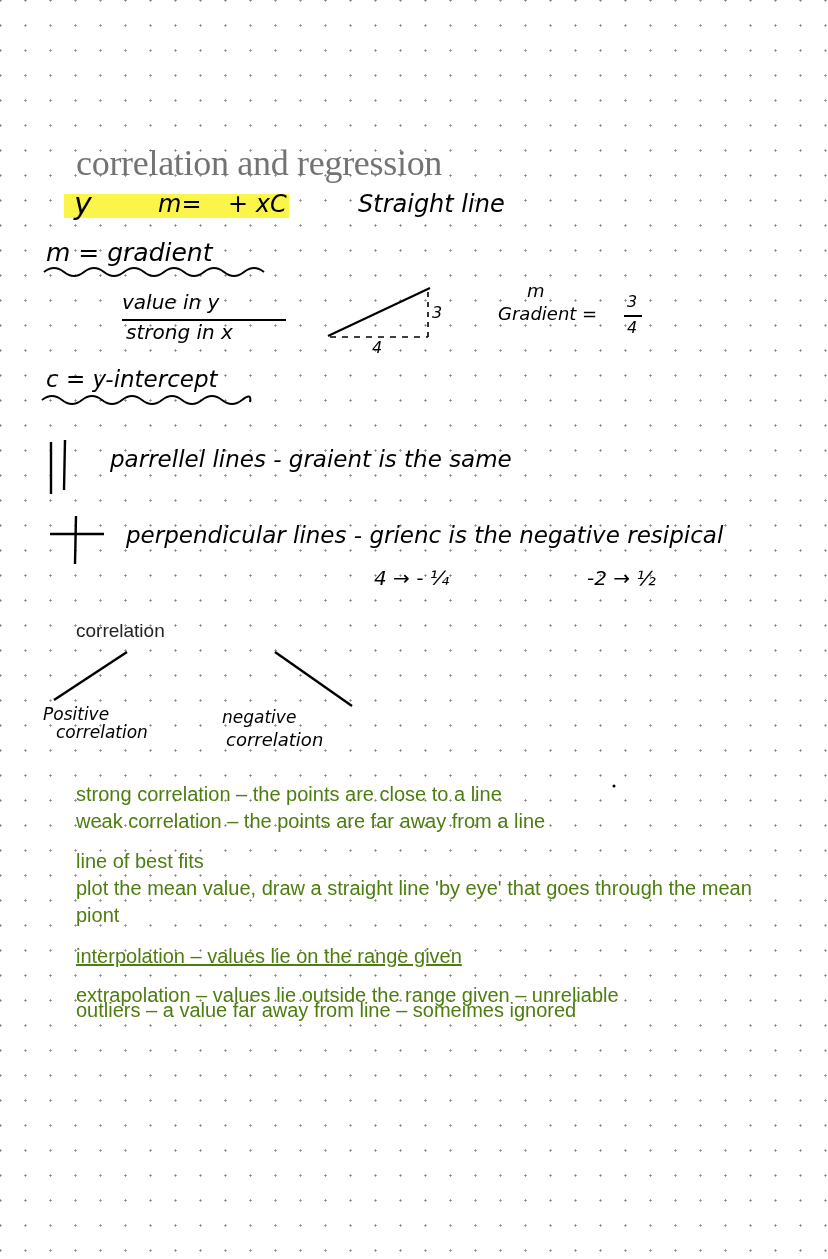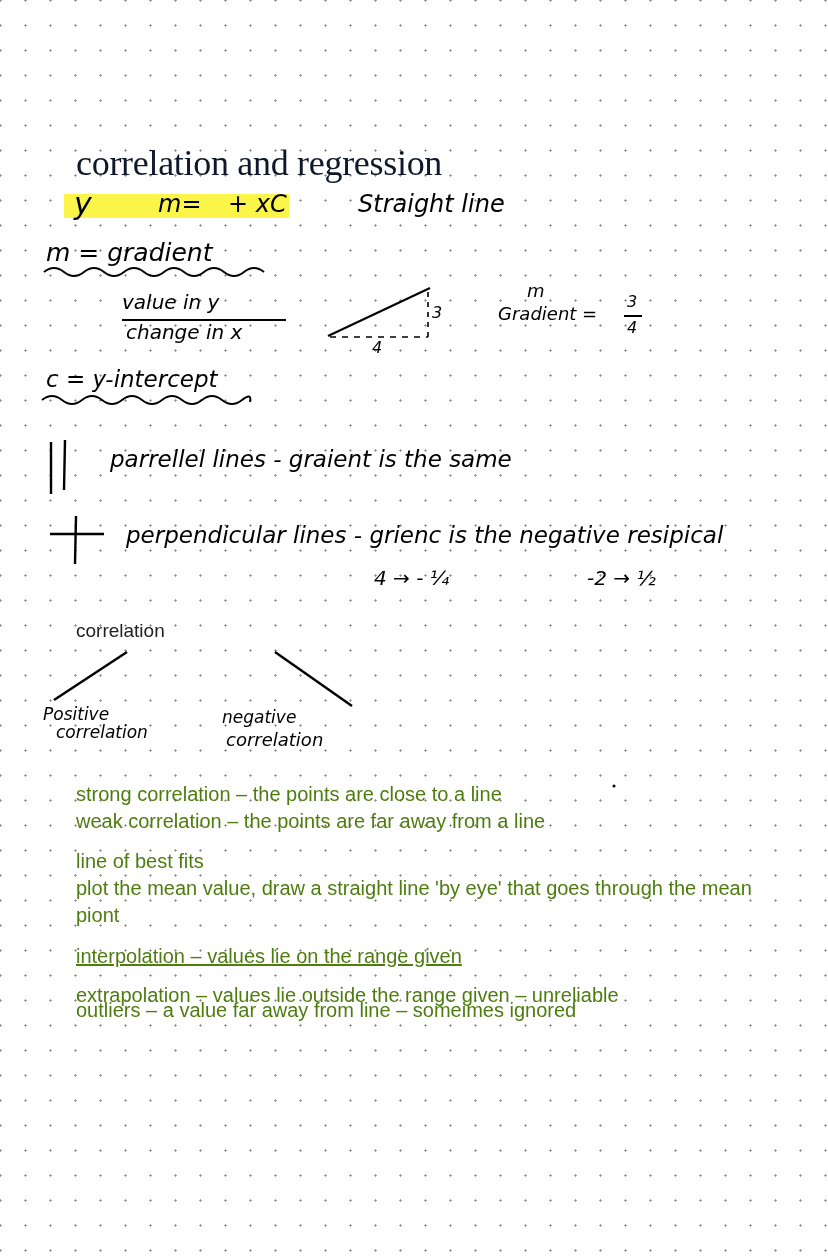--- a/index.html
+++ b/index.html
@@ -6,21 +6,21 @@
   body {
     width:828px; height:1259px; position:relative; overflow:hidden;
     background-color:#ffffff;
     background-image: radial-gradient(circle, #8a8a8a 0.9px, transparent 1.3px);
     background-size: 25px 25px;
     background-position: -12px -12px;
     font-family: "Liberation Sans", sans-serif;
     color:#111;
   }
   .abs { position:absolute; white-space:nowrap; }
-  .title { font-family:"Liberation Serif", serif; font-size:36px; left:76px; top:142px; letter-spacing:-0.3px; color:#0f172a; }
+  .title { font-family:"Liberation Serif", serif; font-size:36px; left:76px; top:142px; letter-spacing:-0.3px; color:#737373; }
   .hand { font-family:"DejaVu Sans", sans-serif; font-style:italic; color:#000; }
   .hl { position:absolute; left:64px; top:194px; width:225px; height:24px; background:#fbf54a; }
   .typed { font-family:"Liberation Sans", sans-serif; font-size:20px; color:#4d7c0f; left:76px; }
   svg.ink { position:absolute; left:0; top:0; }
 </style>
 </head>
 <body>
 
 <div>
 
@@ -28,21 +28,21 @@
 
   <div class="hl"></div>
   <div class="abs hand" style="left:74px;top:186px;font-size:30px;">y</div>
   <div class="abs hand" style="left:158px;top:190px;font-size:24px;">m=</div>
   <div class="abs hand" style="left:228px;top:190px;font-size:24px;">+ xC</div>
   <div class="abs hand" style="left:358px;top:190px;font-size:24px;">Straight line</div>
 
   <div class="abs hand" style="left:46px;top:238px;font-size:25px;">m = gradient</div>
 
   <div class="abs hand" style="left:122px;top:290px;font-size:20px;">value in y</div>
-  <div class="abs hand" style="left:126px;top:320px;font-size:20px;">change in x</div>
+  <div class="abs hand" style="left:126px;top:320px;font-size:20px;">strong in x</div>
 
   <div class="abs hand" style="left:432px;top:303px;font-size:16px;">3</div>
   <div class="abs hand" style="left:372px;top:338px;font-size:16px;">4</div>
 
   <div class="abs hand" style="left:527px;top:280px;font-size:18px;">m</div>
   <div class="abs hand" style="left:498px;top:303px;font-size:18px;">Gradient =</div>
   <div class="abs hand" style="left:627px;top:292px;font-size:16px;">3</div>
   <div class="abs hand" style="left:627px;top:318px;font-size:16px;">4</div>
 
   <div class="abs hand" style="left:46px;top:366px;font-size:23px;">c = y-intercept</div>

